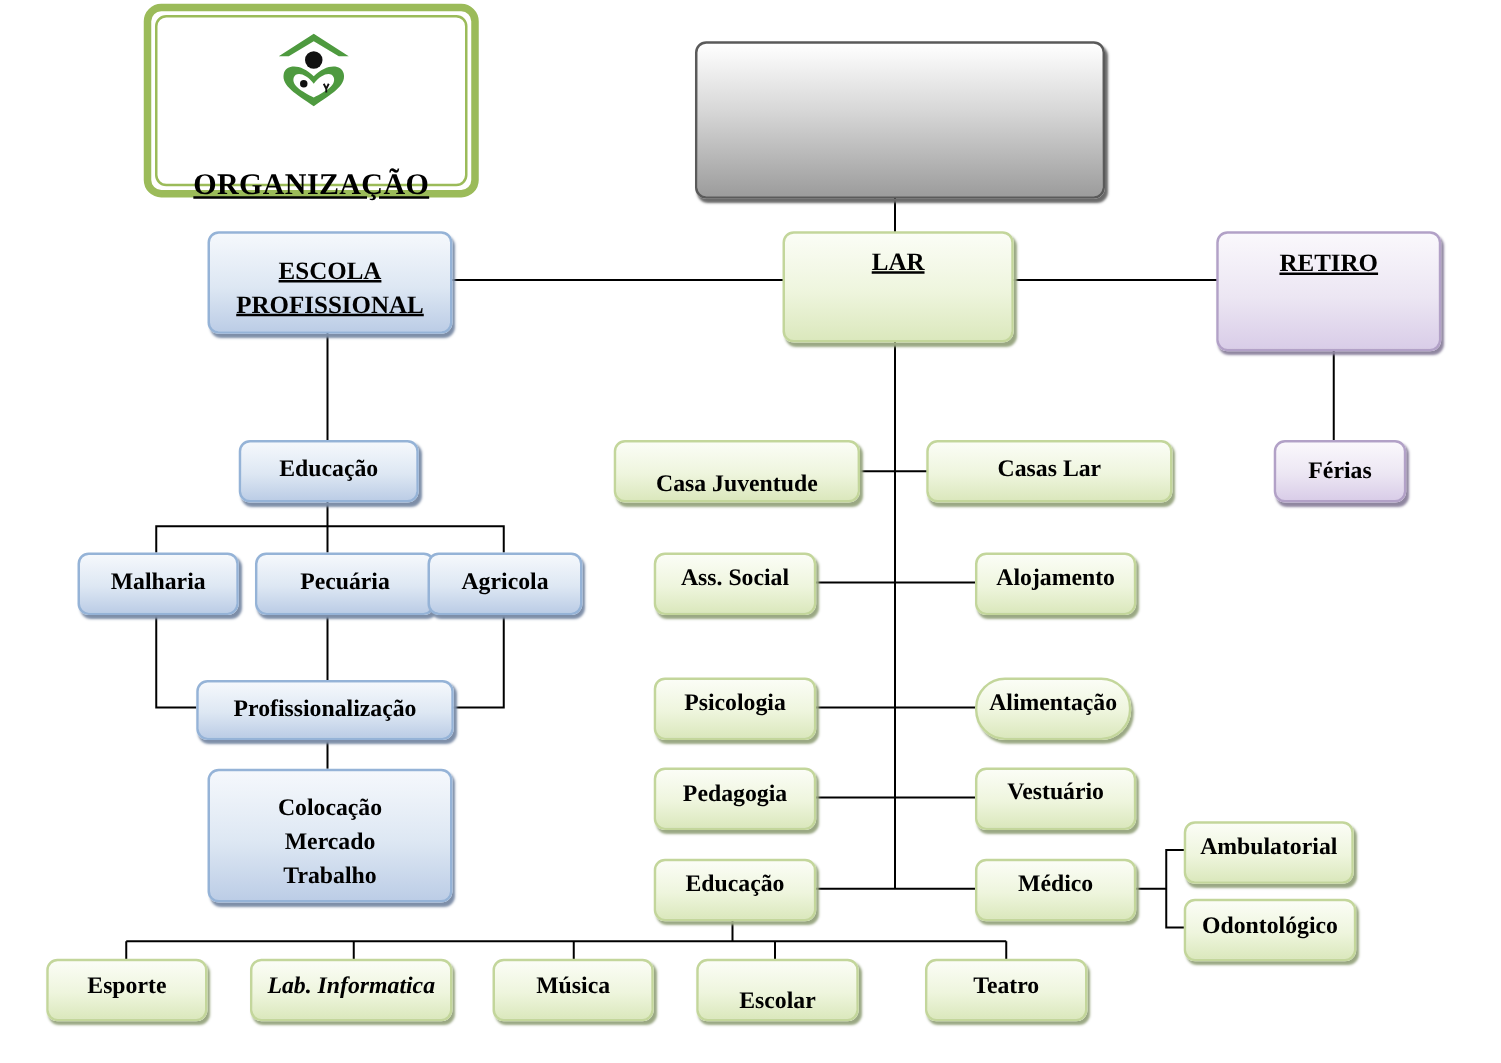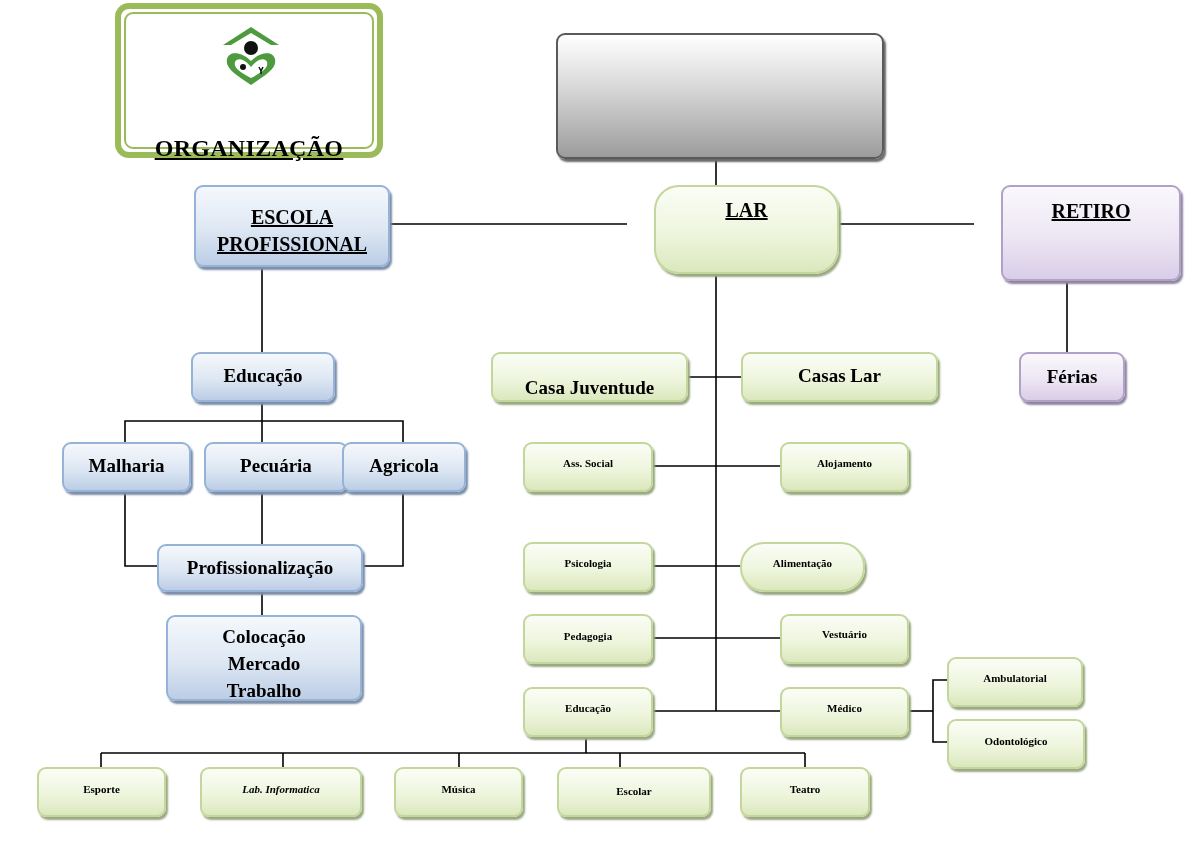--- a/index.html
+++ b/index.html
@@ -12,23 +12,23 @@
   .node span { display: block; }
   .green { background: linear-gradient(to bottom, #fbfdf6 0%, #eef5dd 55%, #dbe8bd 100%);
            border: 2px solid #c3d69b; box-shadow: 2px 3px 2px #9aa883; }
   .blue  { background: linear-gradient(to bottom, #f5f8fc 0%, #dde7f3 55%, #bccde6 100%);
            border: 2px solid #95b3d7; box-shadow: 2px 3px 2px #7d8ea8; }
   .purple{ background: linear-gradient(to bottom, #faf8fc 0%, #ece6f3 55%, #d9cde8 100%);
            border: 2px solid #b2a1c7; box-shadow: 2px 3px 2px #8f86a0; }
   .gray  { background: linear-gradient(to bottom, #ffffff 0%, #d6d6d6 45%, #9c9c9c 100%);
            border: 2px solid #5a5a5a; box-shadow: 2px 3px 2px #6a6a6a; }
   .u { text-decoration: underline; }
-  .f20 { font-size: 20px; line-height: 27px; margin-left: 28px; }
+  .f20 { font-size: 20px; line-height: 27px; }
   .f19 { font-size: 19px; line-height: 27px; }
-  .f15 { font-size: 11px; line-height: 20px; }
+  .f15 { font-size: 19px; line-height: 20px; }
 
   #org-card { position: absolute; left: 115px; top: 3px; width: 268px; height: 155px;
               box-sizing: border-box; border: 6px solid #9bbb59; border-radius: 14px; background: #fff; z-index: 1; }
   #org-card .inner { position: absolute; left: 3px; top: 3px; right: 3px; bottom: 3px;
                      border: 2px solid #9bbb59; border-radius: 9px; }
   #org-title { position: absolute; left: 0; right: 0; top: 100px; text-align: center;
                font-size: 24px; font-weight: bold; text-decoration: underline; letter-spacing: 0.3px; margin-top: 26px; }
   #logo { position: absolute; left: 98px; top: 14px; width: 64px; height: 66px; }
 </style>
 </head>
@@ -86,21 +86,21 @@
 </div>
 
 <div class="node gray" style="left:556px;top:33px;width:328px;height:126px;font-size:21px;line-height:29px;padding-top:12px;flex-direction:column;align-items:center;">
 </div>
 
 <div class="node blue f20 u" style="left:166px;top:185px;width:196px;height:82px;flex-direction:column;align-items:center;padding-top:10px;">
   <span>ESCOLA</span>
   <span>PROFISSIONAL</span>
 </div>
 
-<div class="node green f20 u" style="left:626px;top:185px;width:185px;height:89px;padding-top:10px;border-radius:25px;">
+<div class="node green f20 u" style="left:626px;top:185px;width:185px;height:89px;padding-top:10px;">
   <span>LAR</span>
 </div>
 
 <div class="node purple f20 u" style="left:973px;top:185px;width:180px;height:96px;padding-top:11px;">
   <span>RETIRO</span>
 </div>
 
 <div class="node purple f19" style="left:1019px;top:352px;width:106px;height:50px;padding-top:9px;">
   <span>Férias</span>
 </div>
@@ -113,21 +113,21 @@
 </div>
 <div class="node blue f19" style="left:204px;top:442px;width:144px;height:50px;padding-top:8px;">
   <span>Pecuária</span>
 </div>
 <div class="node blue f19" style="left:342px;top:442px;width:124px;height:50px;padding-top:8px;">
   <span>Agricola</span>
 </div>
 <div class="node blue f19" style="left:157px;top:544px;width:206px;height:48px;padding-top:8px;">
   <span>Profissionalização</span>
 </div>
-<div class="node blue f19" style="left:166px;top:615px;width:196px;height:86px;flex-direction:column;align-items:center;padding-top:10px;">
+<div class="node blue f19" style="left:166px;top:615px;width:196px;height:107px;flex-direction:column;align-items:center;padding-top:10px;">
   <span>Colocação</span>
   <span>Mercado</span>
   <span>Trabalho</span>
 </div>
 
 <div class="node green f19" style="left:491px;top:352px;width:197px;height:50px;padding-top:20px;">
   <span>Casa Juventude</span>
 </div>
 <div class="node green f19" style="left:741px;top:352px;width:197px;height:50px;padding-top:8px;">
   <span>Casas Lar</span>
@@ -142,21 +142,21 @@
 <div class="node green f15" style="left:523px;top:614px;width:130px;height:50px;padding-top:10px;">
   <span>Pedagogia</span>
 </div>
 <div class="node green f15" style="left:523px;top:687px;width:130px;height:50px;padding-top:9px;">
   <span>Educação</span>
 </div>
 
 <div class="node green f15" style="left:780px;top:442px;width:129px;height:50px;padding-top:9px;">
   <span>Alojamento</span>
 </div>
-<div class="node green f15" style="left:740px;top:542px;width:125px;height:50px;padding-top:9px;border-radius:24px;">
+<div class="node green f15" style="left:780px;top:542px;width:125px;height:50px;padding-top:9px;border-radius:24px;">
   <span>Alimentação</span>
 </div>
 <div class="node green f15" style="left:780px;top:614px;width:129px;height:50px;padding-top:8px;">
   <span>Vestuário</span>
 </div>
 <div class="node green f15" style="left:780px;top:687px;width:129px;height:50px;padding-top:9px;">
   <span>Médico</span>
 </div>
 
 <div class="node green f15" style="left:947px;top:657px;width:136px;height:50px;padding-top:9px;">
@@ -168,18 +168,18 @@
 
 <div class="node green f15" style="left:37px;top:767px;width:129px;height:50px;padding-top:10px;">
   <span>Esporte</span>
 </div>
 <div class="node green f15" style="left:200px;top:767px;width:162px;height:50px;padding-top:10px;font-style:italic;">
   <span>Lab. Informatica</span>
 </div>
 <div class="node green f15" style="left:394px;top:767px;width:129px;height:50px;padding-top:10px;">
   <span>Música</span>
 </div>
-<div class="node green f15" style="left:557px;top:767px;width:154px;height:50px;padding-top:12px;">
+<div class="node green f15" style="left:557px;top:767px;width:130px;height:50px;padding-top:22px;">
   <span>Escolar</span>
 </div>
 <div class="node green f15" style="left:740px;top:767px;width:130px;height:50px;padding-top:10px;">
   <span>Teatro</span>
 </div>
 
 </body></html>

